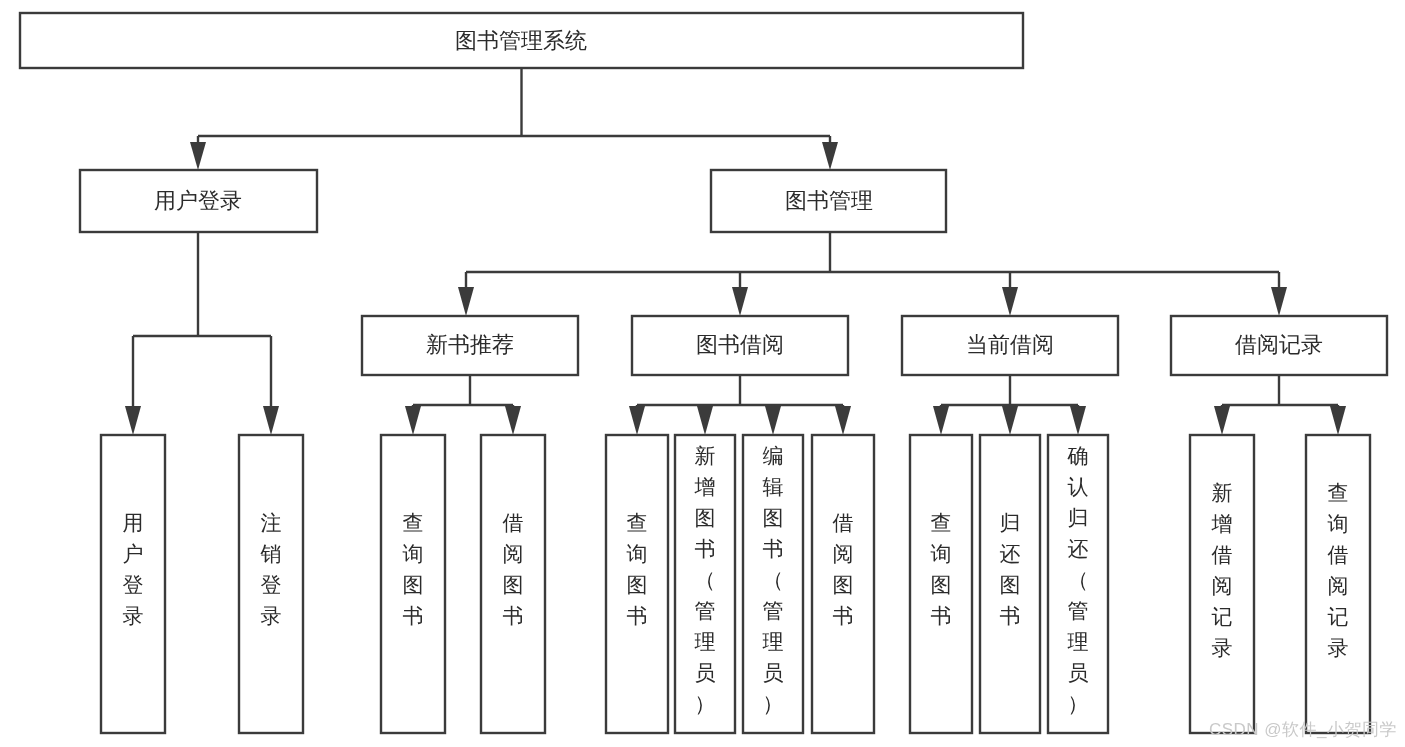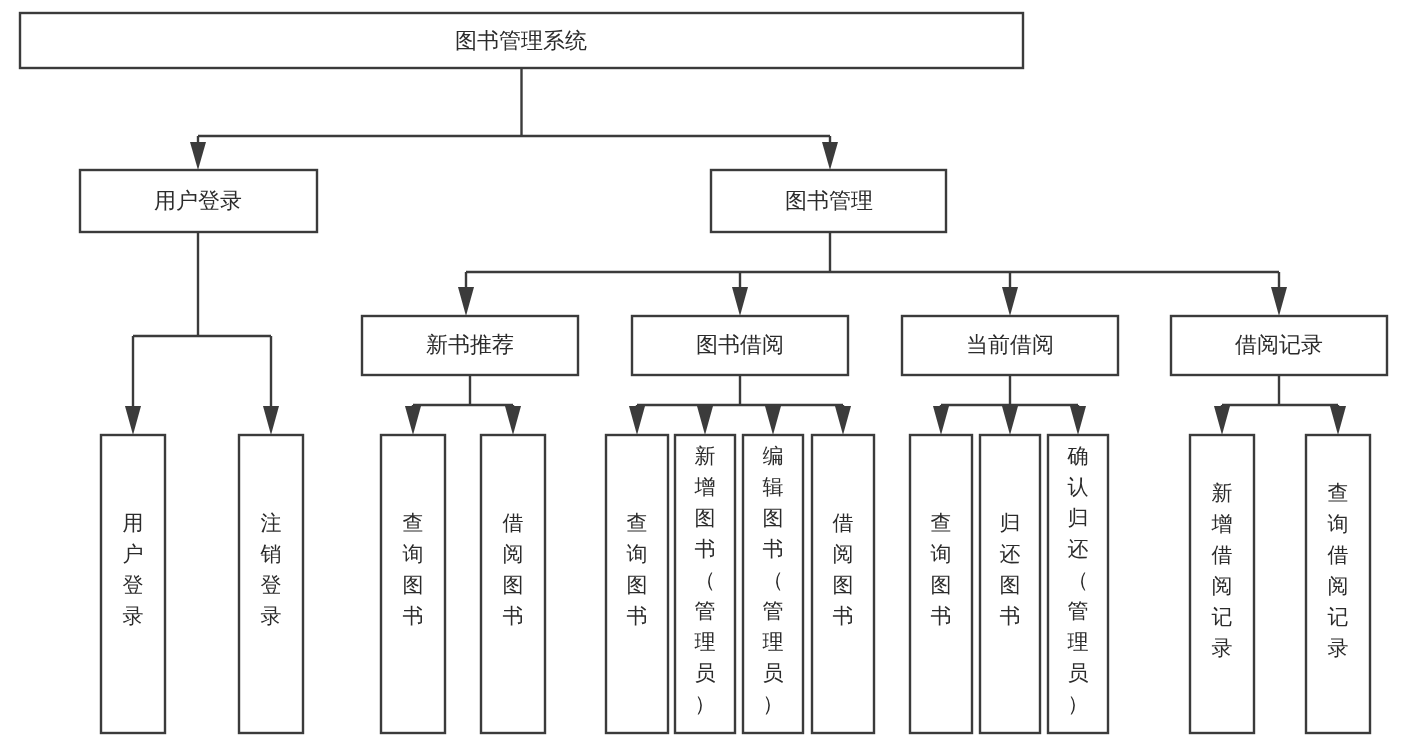--- a/index.html
+++ b/index.html
@@ -247,14 +247,15 @@
       <text class="node-label-v" x="1222" y="500"><tspan x="1222" y="500">新</tspan><tspan x="1222" y="531">增</tspan><tspan x="1222" y="562">借</tspan><tspan x="1222" y="593">阅</tspan><tspan x="1222" y="624">记</tspan><tspan x="1222" y="655">录</tspan></text>
     </g>
 
     <g>
       <rect class="node-rect" x="1306" y="435" width="64" height="298"></rect>
       <text class="node-label-v" x="1338" y="500"><tspan x="1338" y="500">查</tspan><tspan x="1338" y="531">询</tspan><tspan x="1338" y="562">借</tspan><tspan x="1338" y="593">阅</tspan><tspan x="1338" y="624">记</tspan><tspan x="1338" y="655">录</tspan></text>
     </g>
 
   </svg>
 
+  <div class="watermark">CSDN @软件_小贺同学</div>
 
 </div>
 
 </body></html>

